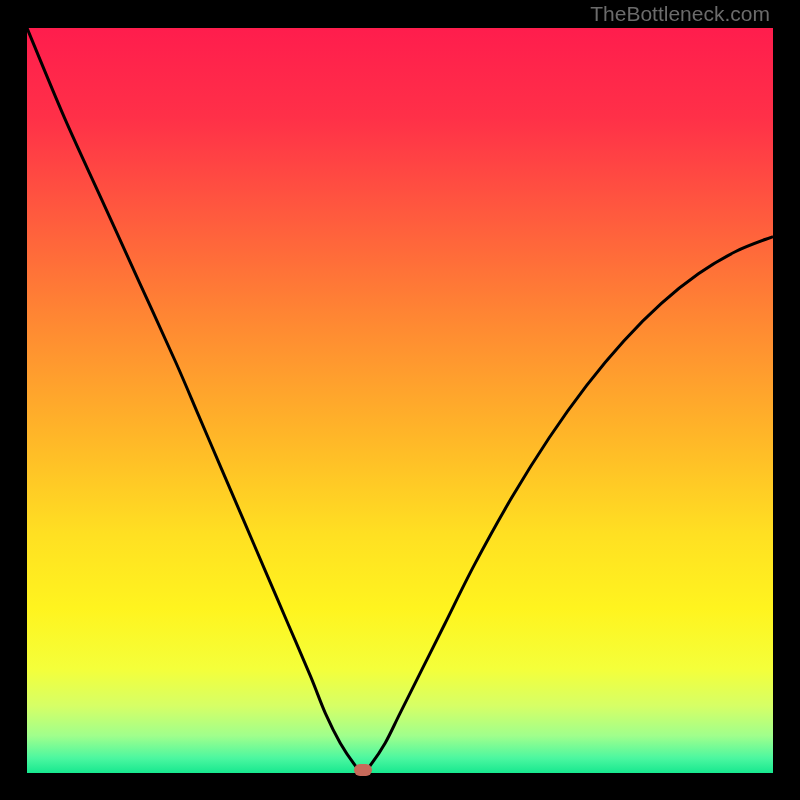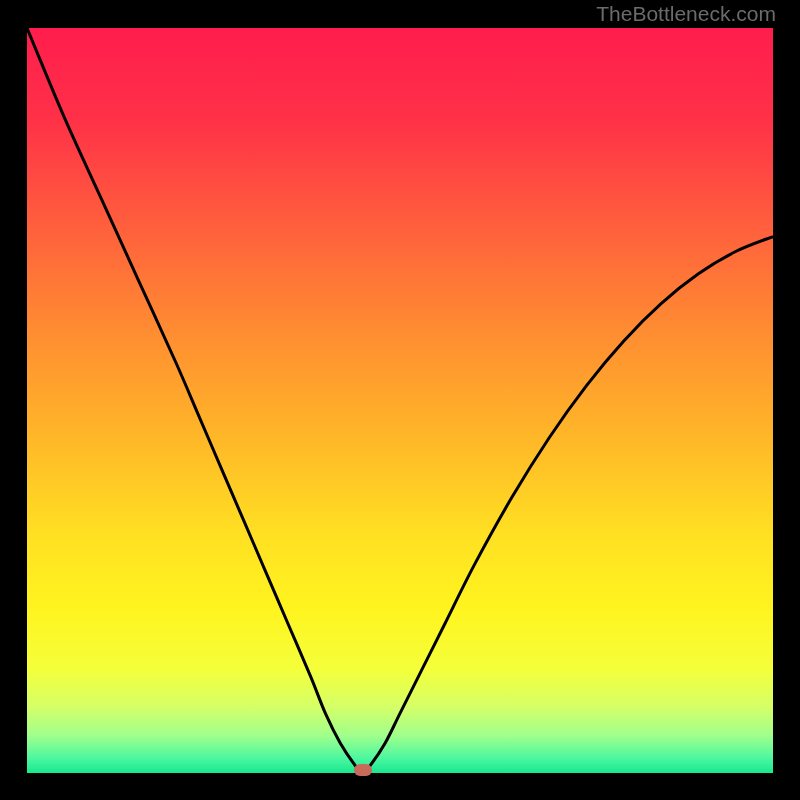--- a/index.html
+++ b/index.html
@@ -35,21 +35,21 @@
   svg.curve {
     position: absolute;
     left: 0;
     top: 0;
     width: 100%;
     height: 100%;
   }
   .attribution {
     position: absolute;
     top: 2px;
-    right: 24px;
+    right: 30px;
     font-family: Arial, Helvetica, sans-serif;
     font-size: 21px;
     color: #6b6b6b;
     letter-spacing: 0px;
   }
   .dot {
     position: absolute;
     width: 18px;
     height: 12px;
     border-radius: 6px;

